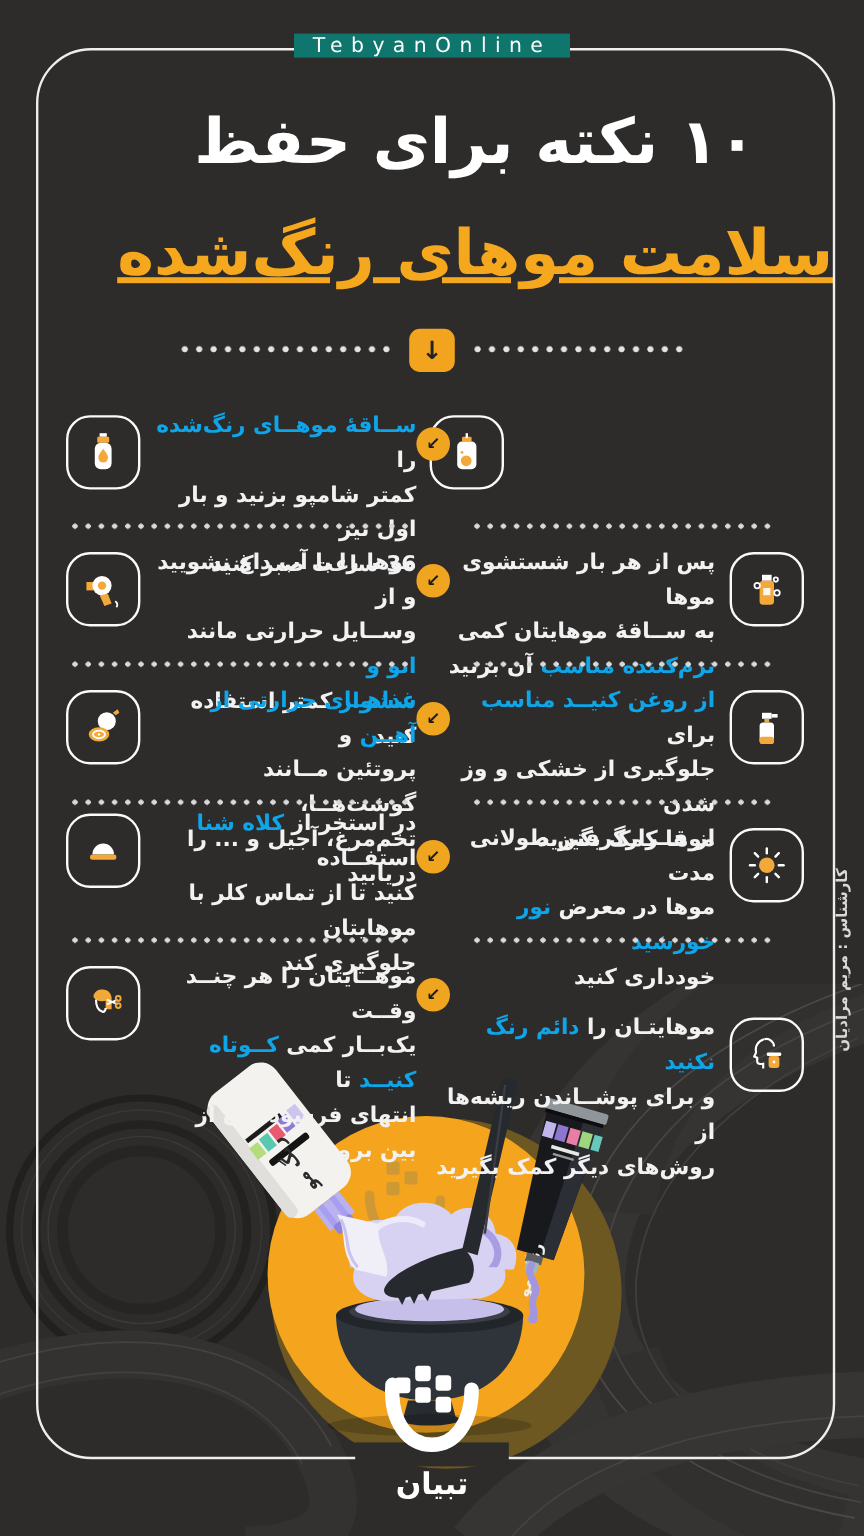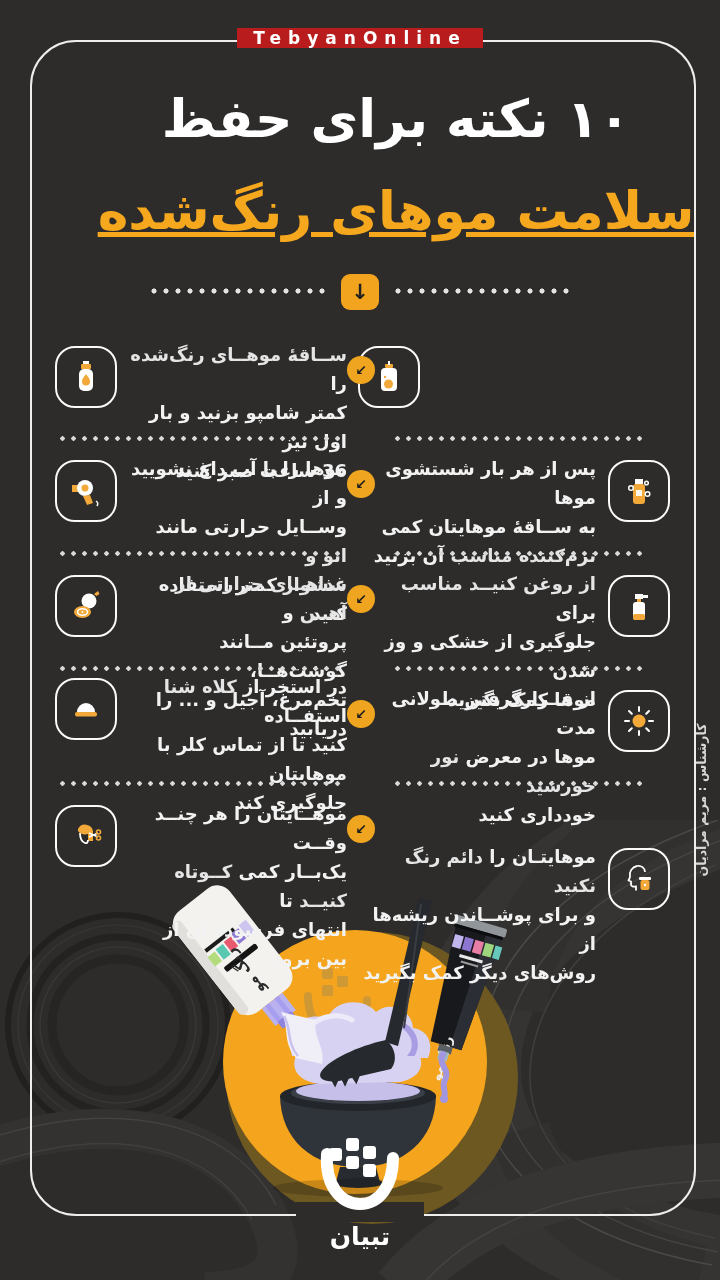--- a/index.html
+++ b/index.html
@@ -12,22 +12,22 @@
   
   .frame{
     position:absolute;left:30px;top:40px;width:662px;height:1172px;
     border:2px solid #efeeec;border-radius:46px;z-index:6;pointer-events:none;
   }
   
   .brand{
     position:absolute;top:28px;left:0;width:720px;text-align:center;z-index:7;
   }
   .brand span{
-    display:inline-block;background:#b91c1c;padding:0 16px;
-    color:#fff;font-size:17px;font-weight:bold;letter-spacing:7px;
+    display:inline-block;background:#0f766e;padding:0 16px;
+    color:#fff;font-size:17px;font-weight:normal;letter-spacing:7px;
   }
   
   .title-line{
     position:absolute;left:0;width:720px;text-align:center;direction:rtl;
     font-weight:900;font-size:52px;line-height:70px;z-index:5;margin-left:36px;
   }
   .title-1{top:84px;color:#ffffff;}
   .title-2{top:176px;color:#f5a71d;text-decoration:underline;}
   
   .dots{
@@ -47,21 +47,21 @@
     color:#222;font-size:21px;font-weight:bold;
   }
   
   .tip{position:absolute;display:flex;gap:12px;z-index:5;align-items:flex-start;}
   .tip-right{right:50px;width:312px;}
   .tip-left{left:55px;width:292px;}
   .tip-text{
     flex:1;direction:rtl;text-align:right;white-space:pre-line;
     color:#f2f2f2;font-size:18px;font-weight:bold;line-height:29px;
   }
-  .tip-text .hl{color:#e5e5e5;text-align:right;}
+  .tip-text .hl{color:#0ea5e9;text-align:right;}
   .icon-circle{
     flex:none;width:58px;height:58px;margin-top:6px;
     border:2.5px solid #fafafa;border-radius:20px;
     display:flex;align-items:center;justify-content:center;
   }
   .badge{
     position:absolute;left:347px;width:28px;height:28px;border-radius:50%;
     background:#efa51f;color:#1d1d1d;z-index:5;
     display:flex;align-items:center;justify-content:center;
     font-size:14px;font-weight:bold;

